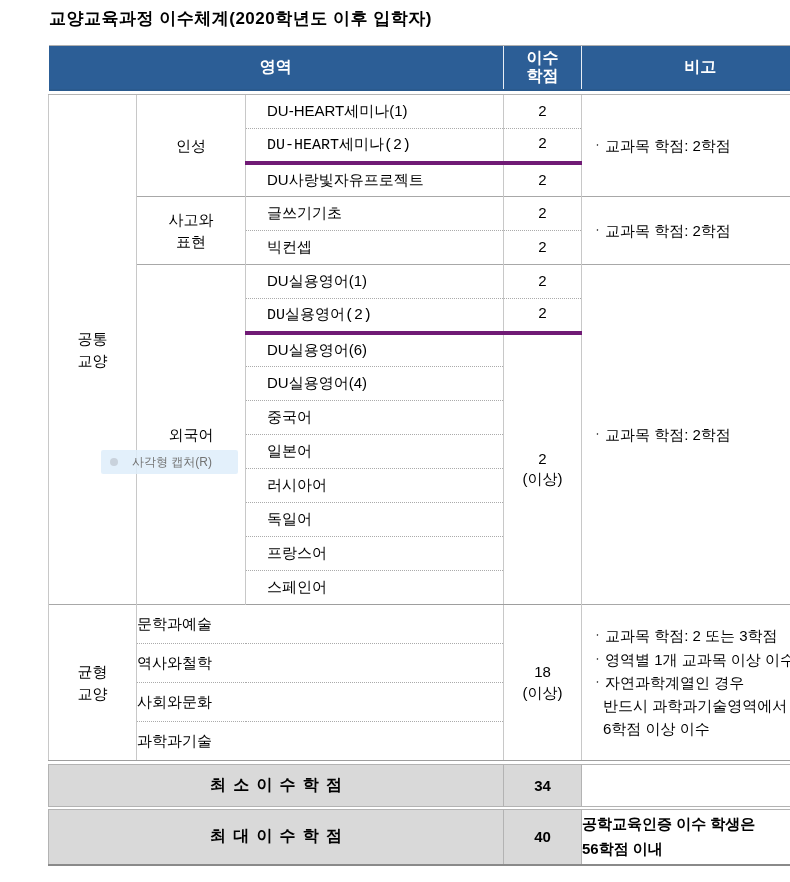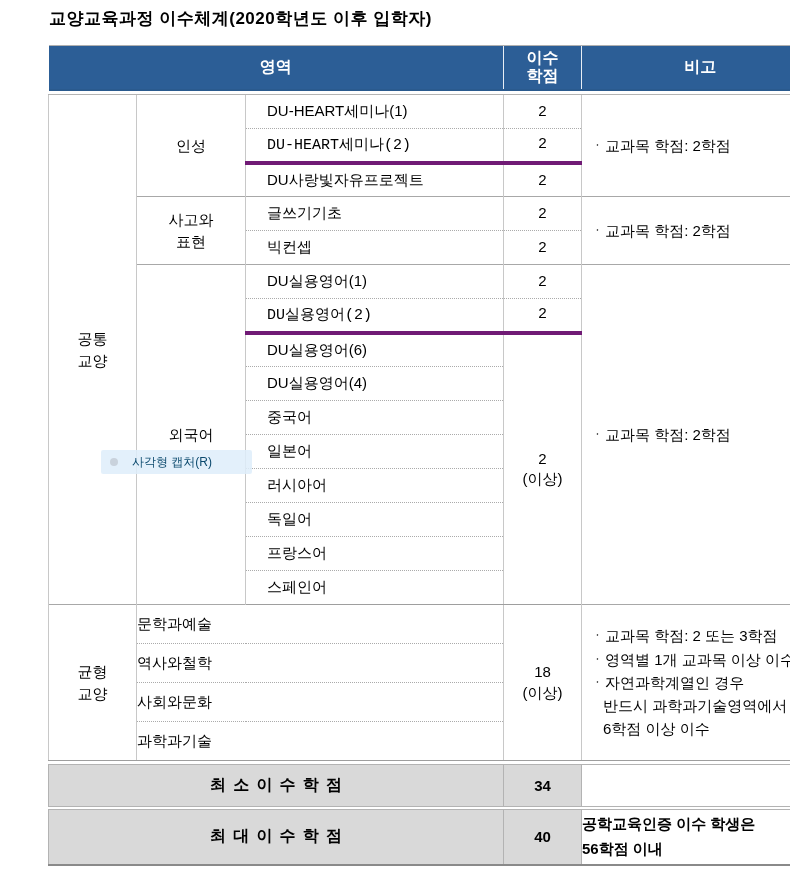--- a/index.html
+++ b/index.html
@@ -82,25 +82,25 @@
   tr.sum-row2 td { height:55px; }
   tr.last td { border-bottom:2px solid #8a8a8a; }
   .sum-label {
     text-align:center; font-weight:bold; font-size:16px;
     letter-spacing:0.45em; text-indent:0.45em;
   }
   .sum-credit { text-align:center; font-weight:bold; }
   
   .capture-overlay {
     position:absolute; left:62px; top:450px;
-    width:151px; height:24px;
+    width:137px; height:24px;
     background:rgba(222,237,250,0.85);
     display:flex; align-items:center;
     border-radius:2px;
-    font-size:12px; color:#0c4a6e;
+    font-size:12px; color:#737373;
   }
   .capture-overlay .dot {
     width:8px; height:8px; border-radius:50%;
     background:#c9d2dc; margin:0 14px 0 9px;
     flex:0 0 auto;
   }
 </style>
 </head>
 <body>
 

